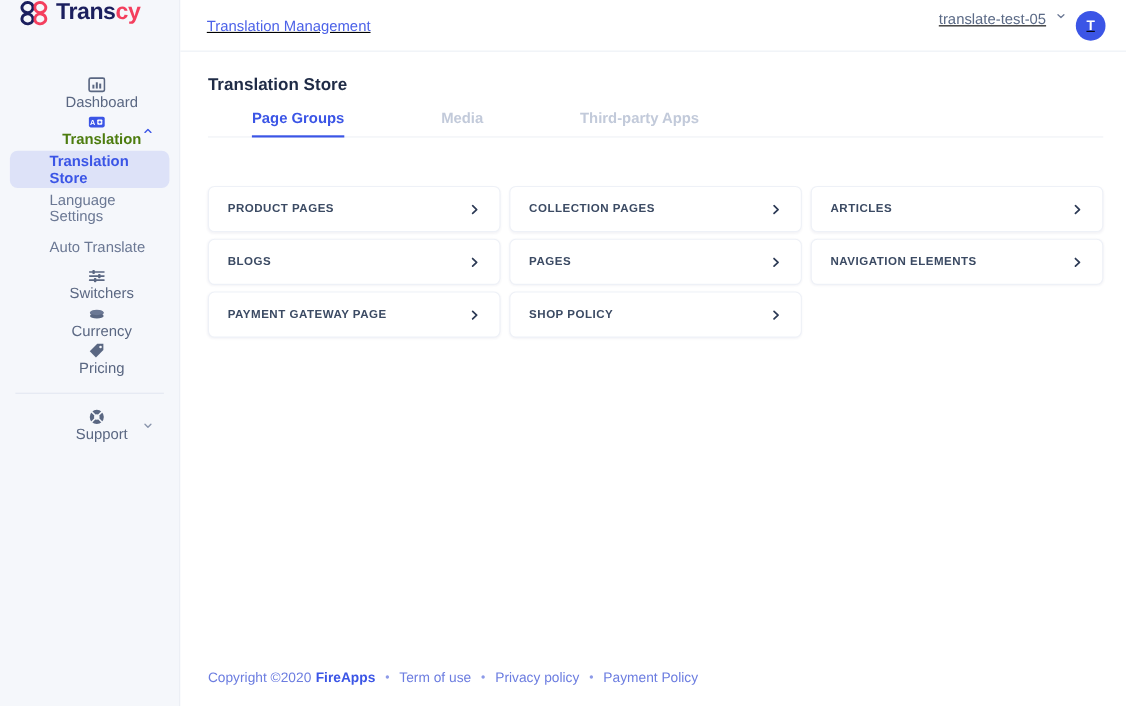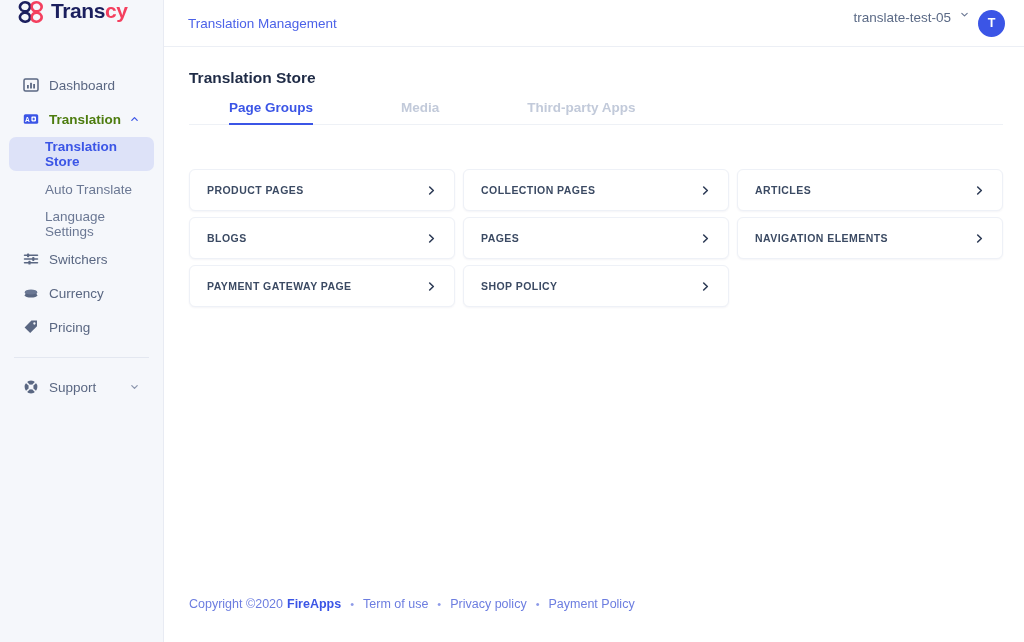--- a/index.html
+++ b/index.html
@@ -34,20 +34,21 @@
 
   .nav { padding-top: 21px; }
   .nav-item {
     display: flex; align-items: center;
     height: 34px;
     padding-left: 22px;
     font-size: 13.5px;
     color: #5a6782;
     cursor: pointer;
     position: relative;
+    flex-direction: column;
   }
   .nav-item .ic {
     width: 17px; height: 17px; margin-right: 10px;
     display: flex; align-items: center; justify-content: center;
     flex: 0 0 17px;
   }
   .nav-item.accent { color: #4d7c0f; font-weight: bold; }
   .nav-item .caret {
     position: absolute; right: 24px; top: 50%;
     transform: translateY(-50%);
@@ -74,20 +75,21 @@
   }
 
   
   .main { flex: 1 1 auto; height: 642px; background: #ffffff; position: relative; }
   .topbar {
     height: 47px;
     border-bottom: 1px solid #eceff5;
     display: flex; align-items: center;
     justify-content: space-between;
     padding: 0 19px 0 24px;
+    text-decoration: underline;
   }
   .breadcrumb { font-size: 13.5px; color: #4c62e8; cursor: pointer; }
   .account { display: flex; align-items: flex-start; gap: 9px; cursor: pointer; }
   .account-name { font-size: 13.5px; color: #5b6a86; }
   .account .chev { width: 9px; height: 9px; }
   .avatar {
     width: 27px; height: 27px; border-radius: 50%;
     background: #3b55e6; color: #ffffff;
     font-size: 12.5px; font-weight: bold;
     display: flex; align-items: center; justify-content: center;
@@ -139,21 +141,21 @@
   }
   .card-label {
     font-size: 10.5px; font-weight: bold;
     letter-spacing: 0.45px;
     color: #3b4a63;
   }
   .card .chev-r { width: 11px; height: 11px; }
 
   
   .footer {
-    position: absolute; left: 0; bottom: 16px;
+    position: absolute; left: 0; bottom: 4px;
     width: 100%;
     padding: 0 0 15px 25px;
     display: flex; align-items: center;
     font-size: 12.5px;
     color: #6c7de0;
   }
   .footer .brand { font-weight: bold; color: #3b55e6; margin-left: 4px; }
   .footer .sep { margin: 0 9px; color: #8d9ae8; font-size: 11px; }
   .footer .flink { color: #6c7de0; cursor: pointer; }
   svg { display: block; }
@@ -207,24 +209,24 @@
           <svg viewBox="0 0 10 10" width="9" height="9">
             <path d="M2 6.5 L5 3.5 L8 6.5" fill="none" stroke="#3b55e6" stroke-width="1.4" stroke-linecap="round" stroke-linejoin="round"></path>
           </svg>
         </span>
       </div>
 
       <div class="nav-sub active">
         <span>Translation Store</span>
       </div>
       <div class="nav-sub">
+        <span>Language Settings</span>
+      </div>
+      <div class="nav-sub">
         <span>Auto Translate</span>
-      </div>
-      <div class="nav-sub">
-        <span>Language Settings</span>
       </div>
 
       <div class="nav-item">
         <span class="ic">
           <svg viewBox="0 0 16 16" width="16" height="16">
             <path d="M1.5 4.3 h13 M1.5 8 h13 M1.5 11.7 h13" stroke="#5a6782" stroke-width="1.5" stroke-linecap="round"></path>
             <rect x="4" y="2.4" width="2.2" height="3.8" rx="0.7" fill="#5a6782"></rect>
             <rect x="9.2" y="6.1" width="2.2" height="3.8" rx="0.7" fill="#5a6782"></rect>
             <rect x="5.4" y="9.8" width="2.2" height="3.8" rx="0.7" fill="#5a6782"></rect>
           </svg>

